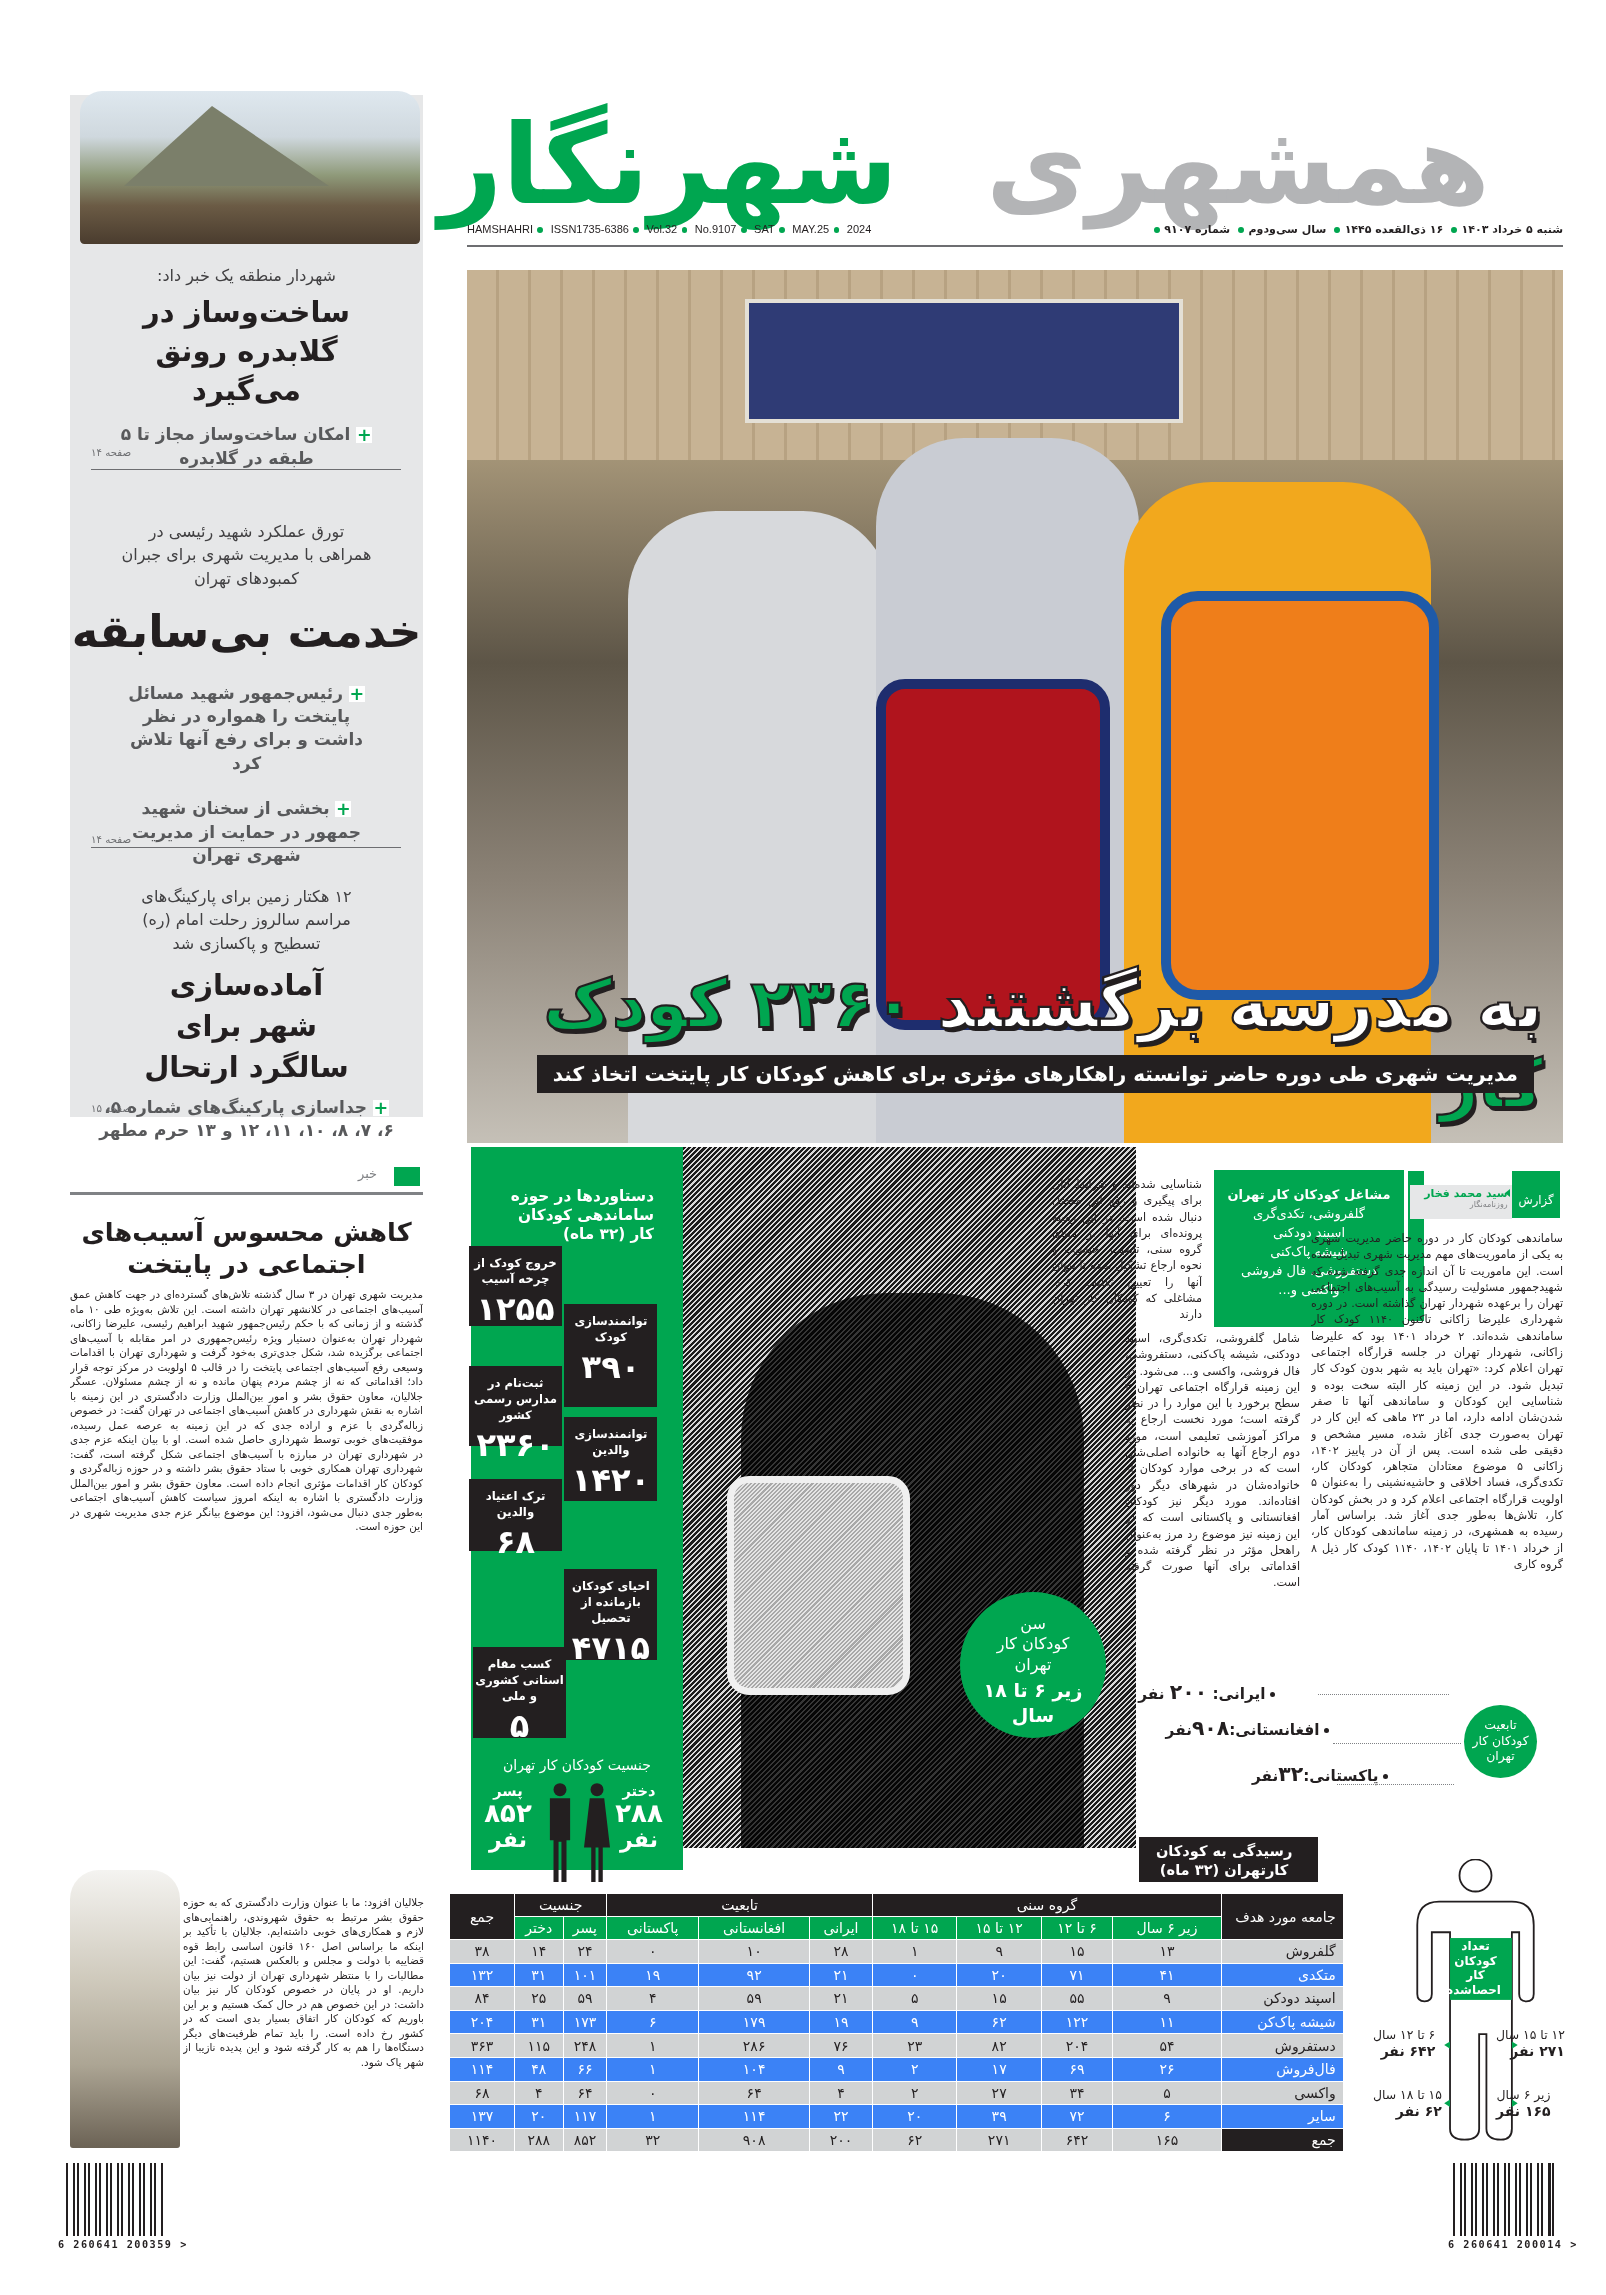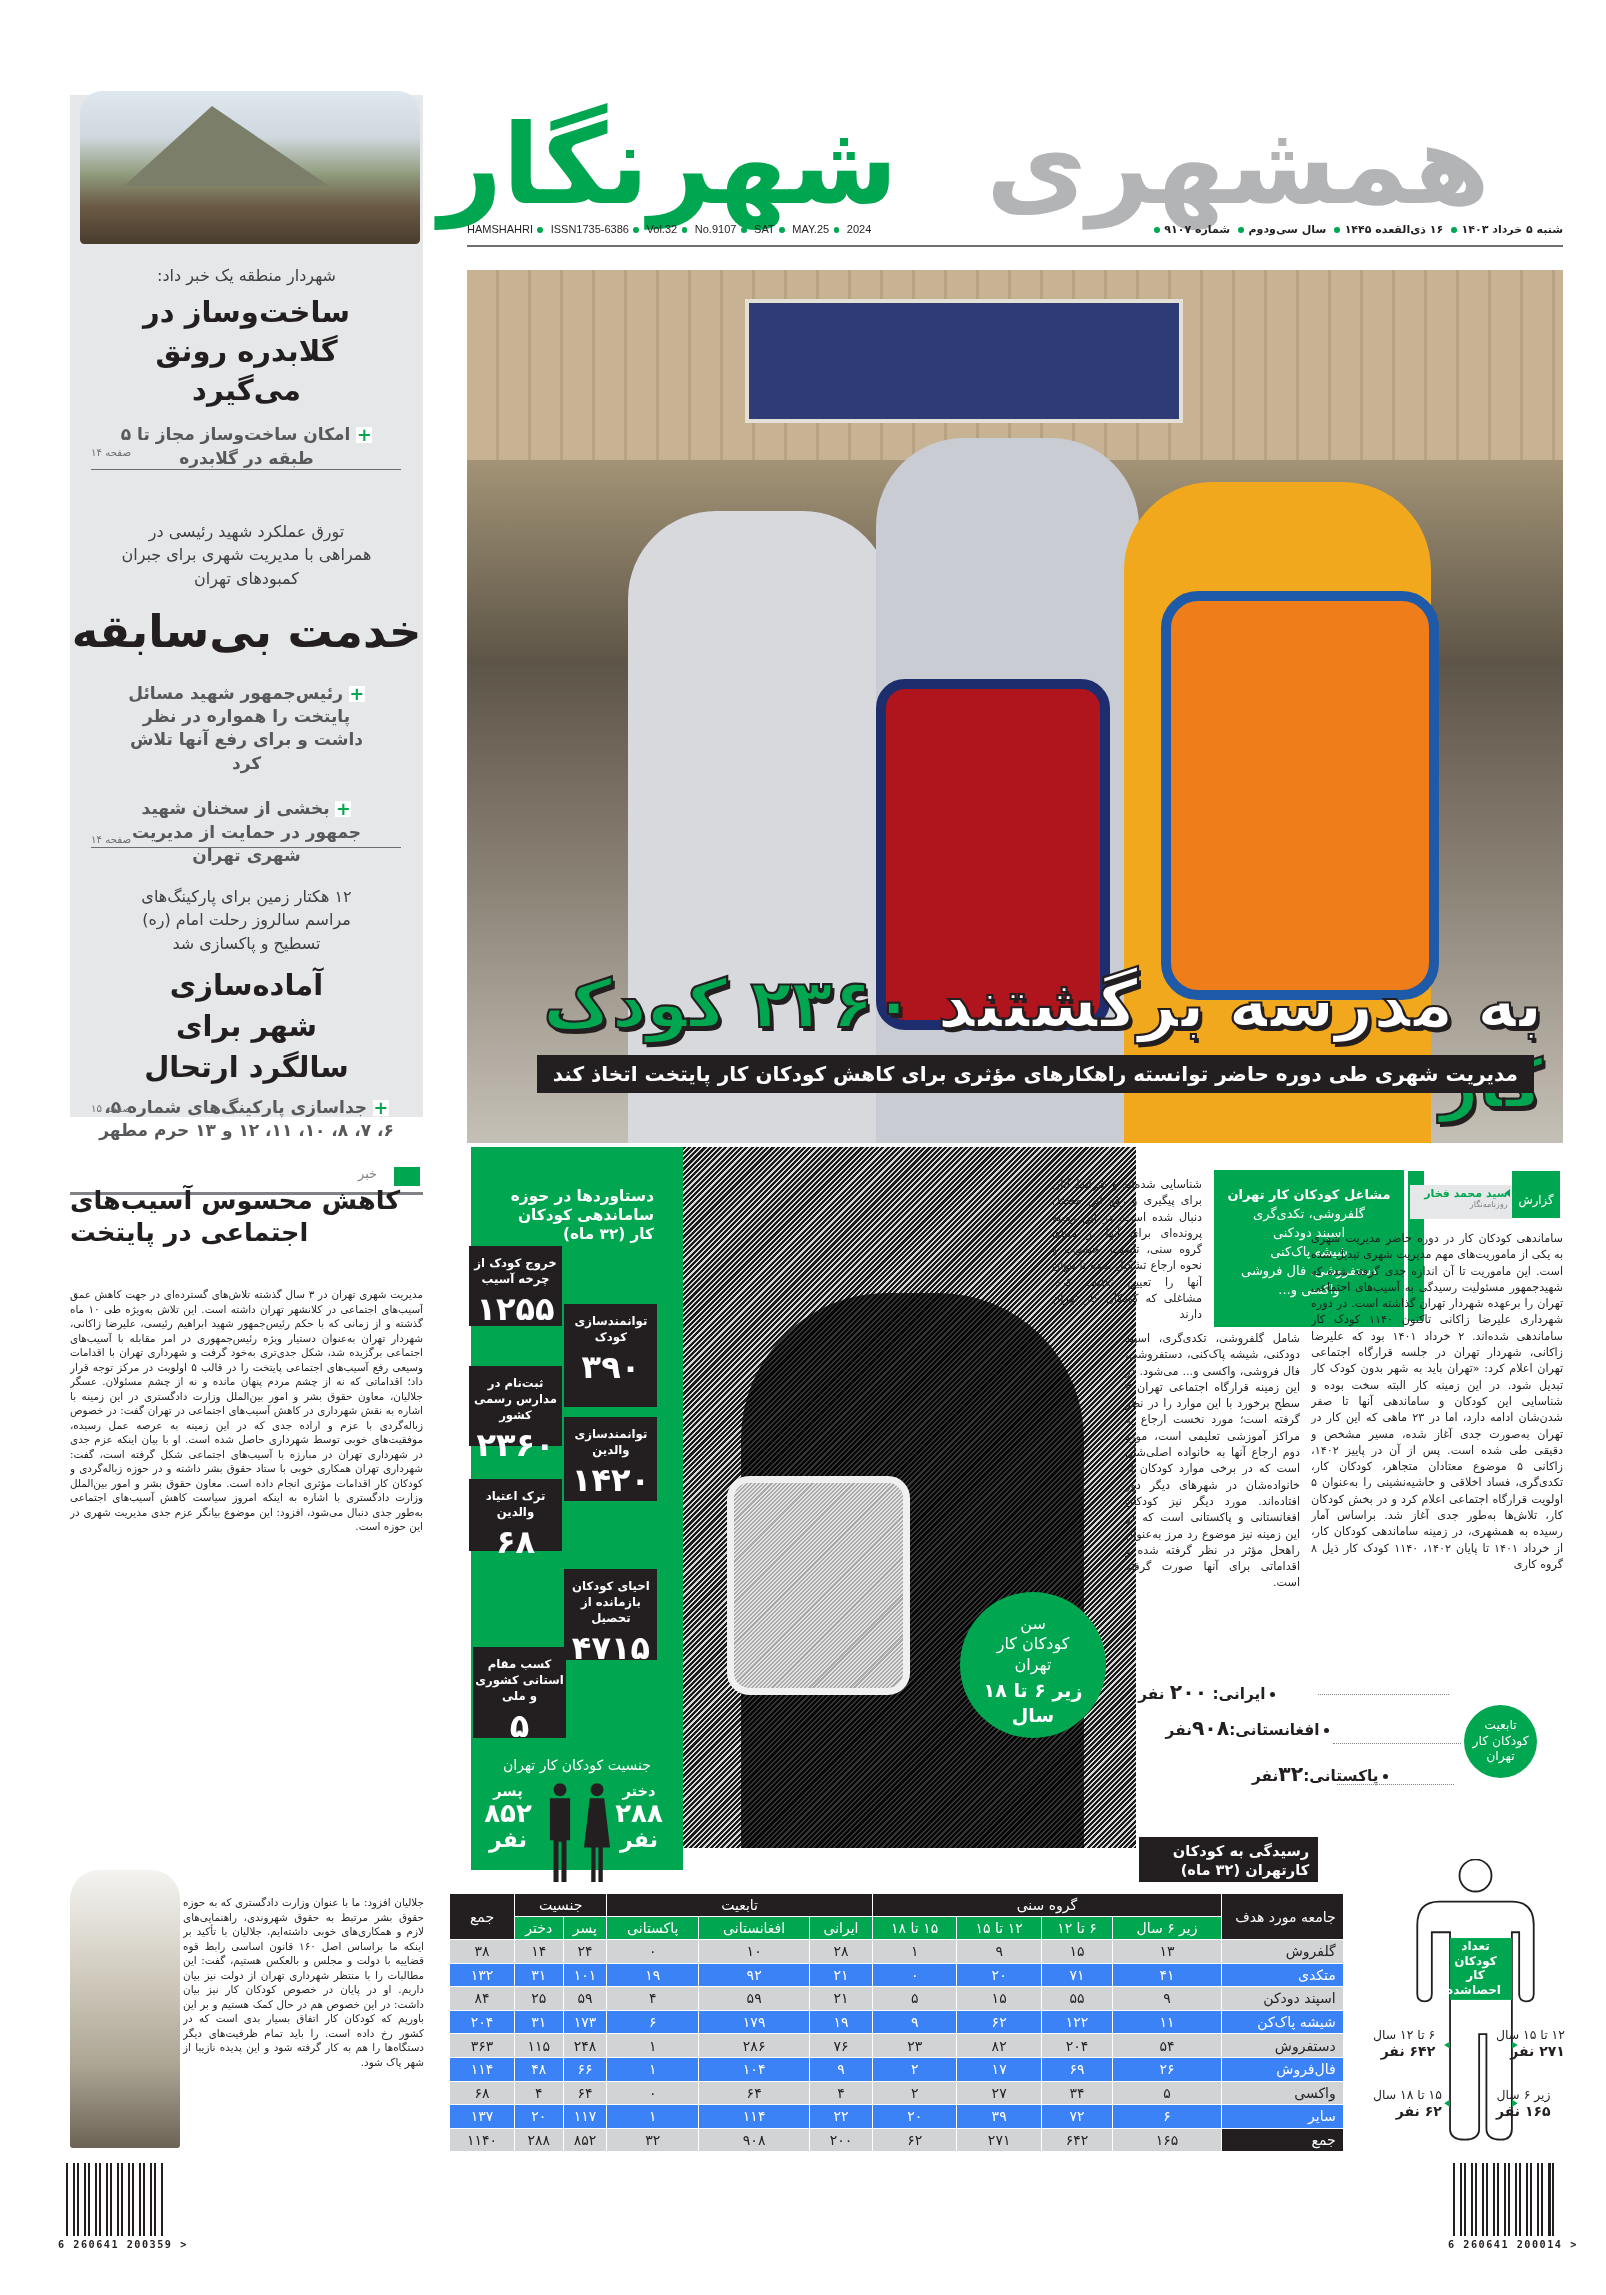--- a/index.html
+++ b/index.html
@@ -52,21 +52,21 @@
     -webkit-text-stroke: 2.2px #231f20; text-shadow: 2.9px 4.4px 0 #231f20; letter-spacing: -1.5px; }
   .headline .green { color: #00a650; }
   .headline .white { color: #ffffff; }
   .sub-band { position: absolute; right: 29px; top: 785px; height: 38px; padding: 0 16px; background: #231f20;
     color: #fff; font-size: 20px; font-weight: bold; line-height: 38px; }
 
   
   .news-tag { left: 394px; top: 1167px; width: 26px; height: 19px; background: #00a650; }
   .news-label { left: 358px; top: 1166px; font-size: 13px; color: #808285; }
   .news-rule { left: 70px; top: 1192px; width: 353px; height: 2.9px; background: #808285; }
-  .news-title { left: 70px; top: 1184px; width: 353px; font-size: 25.6px; font-weight: bold; line-height: 32px; text-align: left; }
+  .news-title { left: 70px; top: 1216px; width: 353px; font-size: 25.6px; font-weight: bold; line-height: 32px; text-align: center; }
   .news-body { left: 70px; top: 1287px; width: 353px; font-size: 10.4px; line-height: 14.5px; text-align: justify; color: #231f20; }
   .news-body.narrow { left: 183px; top: 1895px; width: 241px; }
   .worker-img { left: 70px; top: 1870px; width: 110px; height: 278px;
     background: linear-gradient(180deg, #f3f2ef 0%, #c9c3b4 40%, #a39b88 70%, #5b5142 100%); border-radius: 29px 29px 2.9px 2.9px; opacity: .9; }
 
   
   .ach { left: 471px; top: 1147px; width: 212px; height: 723px; background: #00a650; }
   .ach-title { position: absolute; left: 0; top: 40px; width: 212px; text-align: right; color: #fff; font-size: 15.3px; font-weight: bold; line-height: 19px; }
   .ach-box { position: absolute; width: 93px; background: #231f20; color: #fff; text-align: center; padding-top: 8.8px; }
   .ach-box .lbl { font-size: 11.7px; font-weight: bold; line-height: 16px; }
@@ -100,21 +100,21 @@
   .col-text { font-size: 11.2px; line-height: 16.3px; text-align: justify; color: #231f20; }
 
   
   .nat-circle { left: 1464px; top: 1705px; width: 73px; height: 73px; border-radius: 50%; background: #00a650; color: #fff; font-size: 12.4px; line-height: 15.3px; text-align: center; padding-top: 12.4px; }
   .nat-item { font-size: 15.3px; font-weight: bold; white-space: nowrap; }
   .nat-item .num { font-size: 20.4px; }
   .nat-line { border-top: 1.5px dotted #808285; height: 0; }
   .nat-dot { display: inline-block; width: 5.1px; height: 5.1px; border-radius: 50%; background: #231f20; margin-left: 4.4px; vertical-align: middle; }
 
   
-  .tbl-title { left: 1139px; top: 1837px; width: 179px; height: 45px; background: #231f20; color: #fff; font-size: 14.6px; font-weight: bold; line-height: 19px; padding: 4.4px 8.8px 0 0; text-align: right; }
+  .tbl-title { left: 1139px; top: 1837px; width: 179px; height: 45px; background: #231f20; color: #fff; font-size: 14.6px; font-weight: bold; line-height: 19px; padding: 4.4px 8.8px 0 0; text-align: center; }
 
   
   .tbl { left: 449px; top: 1893px; width: 895px; border-collapse: separate; border-spacing: 1.5px; direction: rtl; font-size: 14px; text-align: center; }
   .tbl th { background: #231f20; color: #fff; font-weight: normal; height: 22px; }
   .tbl th.sub { background: #00a650; color: #fff; }
   .tbl td { height: 22.6px; }
   .tbl tr.g td { background: #d1d3d4; color: #231f20; }
   .tbl tr.gr td { background: #3b82f6; color: #fff; }
   .tbl td.rowhead { text-align: right; padding-right: 7.3px; }
   .tbl tr.total td.rowhead { background: #231f20; color: #fff; }

